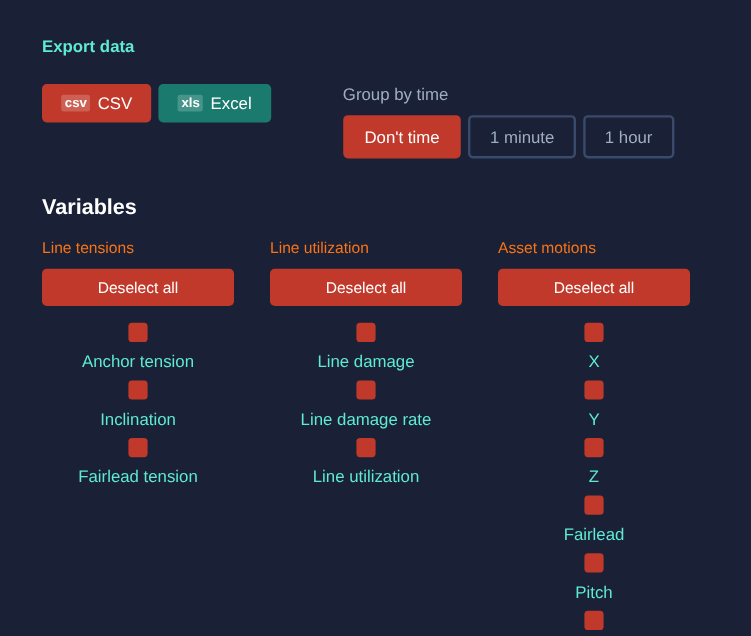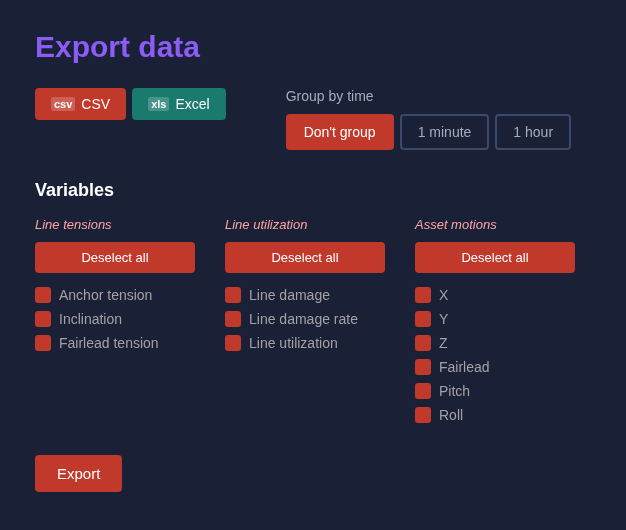--- a/index.html
+++ b/index.html
@@ -7,23 +7,23 @@
     body {
       background-color: #1a2035;
       color: #e0e4ef;
       font-family: Arial, sans-serif;
       width: 626px;
       min-height: 530px;
       padding: 30px 35px;
     }
 
     h1.page-title {
-      font-size: 30px;
+      font-size: 14px;
       font-weight: 600;
-      color: #8b5cf6;
+      color: #5eead4;
       margin-bottom: 24px;
     }
 
     .section-row {
       display: flex;
       align-items: flex-start;
       gap: 60px;
       margin-bottom: 30px;
     }
 
@@ -88,44 +88,44 @@
     }
 
     .variable-col {
       display: flex;
       flex-direction: column;
       min-width: 160px;
     }
 
     .col-title {
       font-size: 13px;
-      color: #fca5a5;
+      color: #f97316;
       margin-bottom: 10px;
-      font-style: italic;
     }
 
     .btn-deselect {
       background-color: #c0392b;
       color: white;
       border: none;
       border-radius: 4px;
       padding: 8px 16px;
       cursor: pointer;
       font-size: 13px;
       margin-bottom: 14px;
       text-align: center;
     }
 
     .variable-item {
       display: flex;
       align-items: center;
       gap: 8px;
       margin-bottom: 8px;
       font-size: 14px;
-      color: #a3a3a3;
+      color: #5eead4;
+      flex-direction: column;
     }
 
     .checkbox-red {
       width: 16px;
       height: 16px;
       background-color: #c0392b;
       border-radius: 3px;
       flex-shrink: 0;
       display: flex;
       align-items: center;
@@ -179,21 +179,21 @@
         <span class="file-icon">xls</span>
         <span>Excel</span>
       </button>
     </div>
   </div>
 
   <div>
     <div class="section-label">Group by time</div>
     <div class="btn-group btn-group-time">
       <button class="btn active">
-        <span>Don't group</span>
+        <span>Don't time</span>
       </button>
       <button class="btn">
         <span>1 minute</span>
       </button>
       <button class="btn">
         <span>1 hour</span>
       </button>
     </div>
   </div>
 </div>

